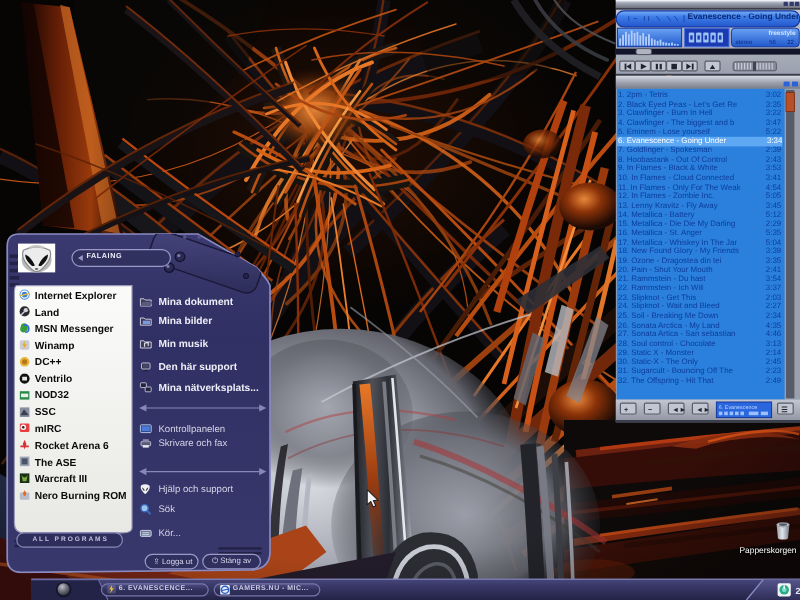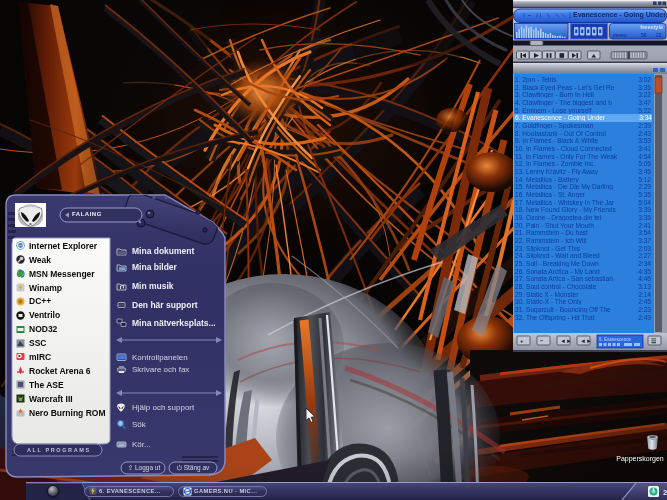--- a/index.html
+++ b/index.html
@@ -686,21 +686,21 @@
             <line x1="0.5" y1="5.5" x2="8.5" y2="3.5" stroke="#e8c33a" stroke-width="1"></line>
           </svg>
           <span>Internet Explorer</span>
         </div>
 <div class="li" style="top:14.3px">
           <svg width="9" height="9" viewBox="0 0 9 9">
             <circle cx="4.5" cy="4.5" r="4.2" fill="#2a2a2e"></circle>
             <circle cx="5.5" cy="3.5" r="1.8" fill="#cfd4da"></circle>
             <line x1="1.5" y1="7.5" x2="4.5" y2="4.5" stroke="#cfd4da" stroke-width="1.2"></line>
           </svg>
-          <span>Weak</span>
+          <span>Land</span>
         </div>
 <div class="li" style="top:28.2px">
           <svg width="9" height="9" viewBox="0 0 9 9">
             <path d="M2 1 Q6 -1 7 3 Q8 7 4 8 Q0 8 1 4 Z" fill="#3a9c3a"></path>
             <path d="M4 2 Q8 1 8 5 Q8 8 5 8" fill="none" stroke="#2a6adc" stroke-width="1.3"></path>
           </svg>
           <span>MSN Messenger</span>
         </div>
 <div class="li" style="top:42.0px">
           <svg width="9" height="9" viewBox="0 0 9 9">

